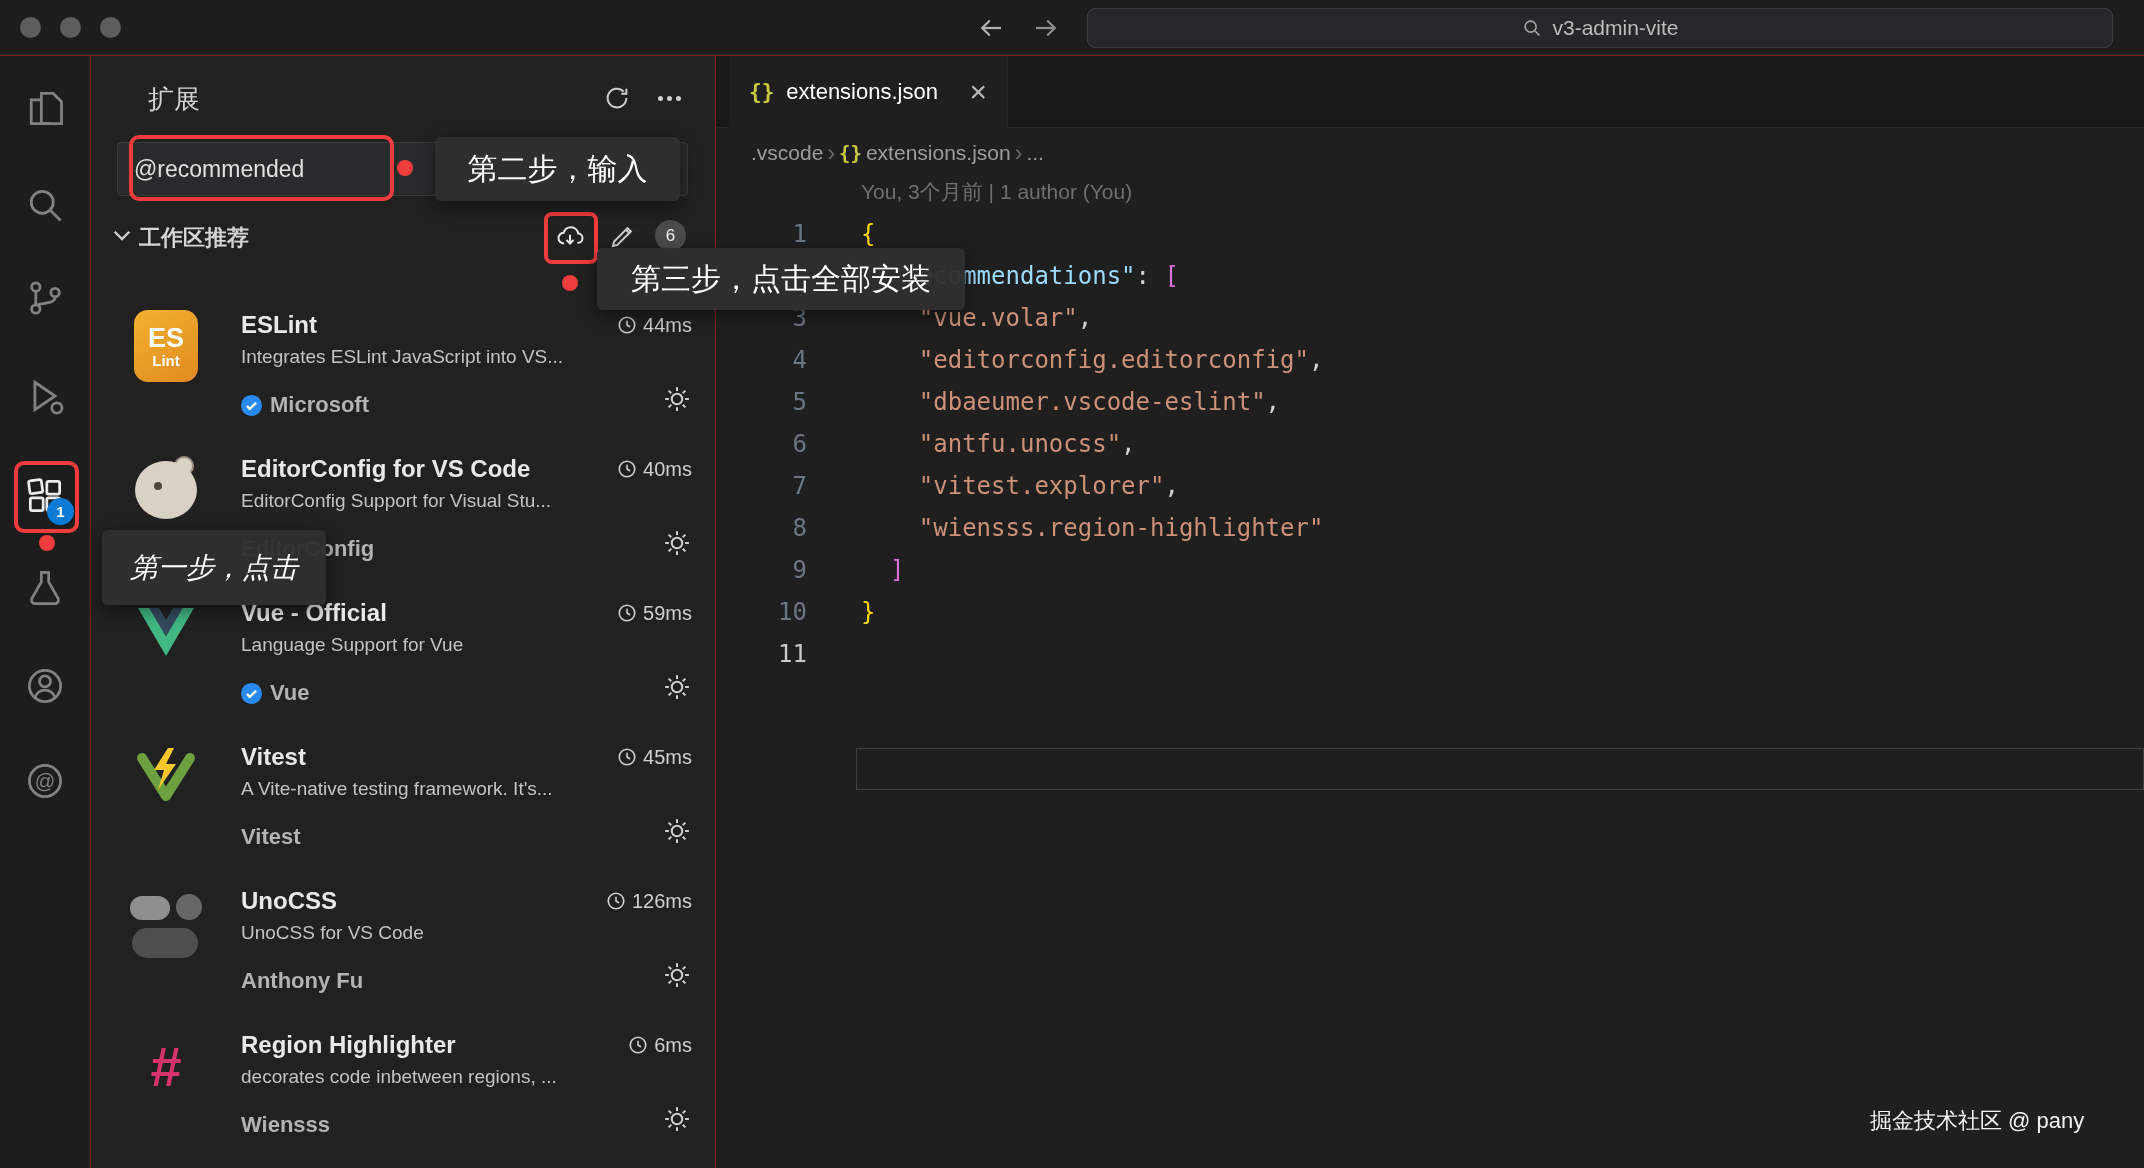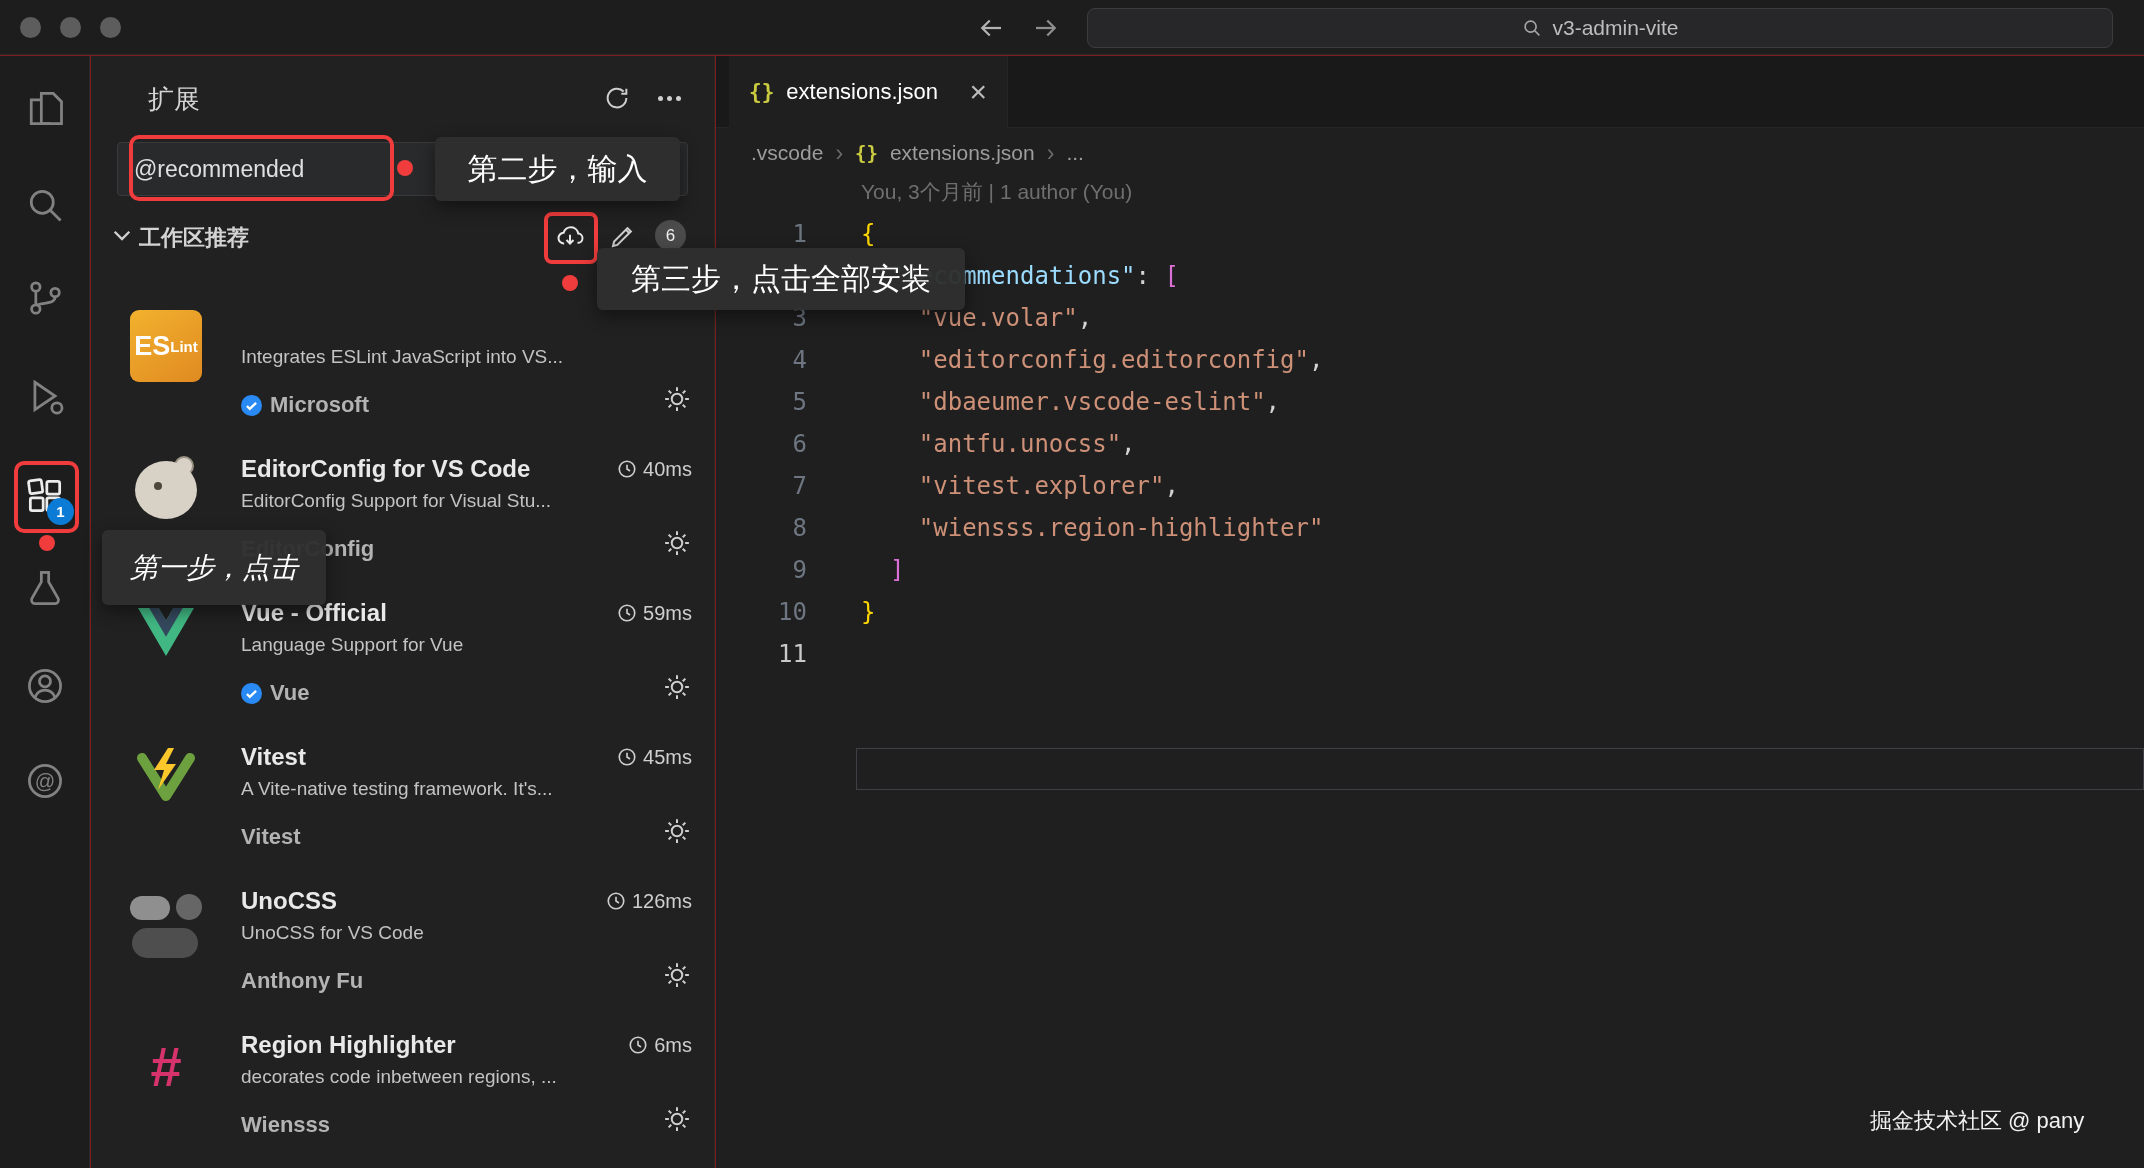--- a/index.html
+++ b/index.html
@@ -47,41 +47,41 @@
   .ext-body { position:absolute; left:150px; right:22px; top:0; height:144px; }
   .ext-top { position:absolute; left:0; right:0; top:0; height:34px; display:flex; justify-content:space-between; align-items:center; }
   .ext-name { font-size:24px; font-weight:700; color:#e9e9e9; white-space:nowrap; }
   .ext-time { display:flex; align-items:center; gap:6px; font-size:20px; color:#cfcfcf; }
   .ext-desc { position:absolute; left:0; right:0; top:38px; font-size:19px; color:#c3c3c3; white-space:nowrap; overflow:hidden; }
   .ext-bottom { position:absolute; left:0; right:0; top:76px; height:34px; display:flex; justify-content:space-between; align-items:flex-end; }
   .ext-pub { display:flex; align-items:center; gap:8px; font-size:22px; color:#b3b3b3; font-weight:600; }
   .ext-gear svg { width:30px; height:30px; }
 
   
-  .logo-eslint { width:72px; height:72px; border-radius:9px; background:linear-gradient(145deg,#f2b22e,#e08a21); display:flex; flex-direction:row; align-items:center; justify-content:center; color:#fff; }
+  .logo-eslint { width:64px; height:72px; border-radius:14px; background:linear-gradient(145deg,#f2b22e,#e08a21); display:flex; flex-direction:column; align-items:center; justify-content:center; color:#fff; }
   .logo-eslint .l1{ font-size:27px; font-weight:800; line-height:28px; } .logo-eslint .l2{ font-size:15px; font-weight:700; }
   .logo-ec { position:relative; width:72px; height:72px; }
   .logo-ec .body { position:absolute; left:5px; top:7px; width:62px; height:58px; border-radius:50%; background:#d8d1c5; }
   .logo-ec .ear { position:absolute; left:44px; top:2px; width:20px; height:20px; border-radius:50%; background:#d8d1c5; border:2px solid #9a9183; }
   .logo-ec .eye { position:absolute; left:24px; top:28px; width:8px; height:8px; border-radius:50%; background:#4d463c; }
   .logo-uno { position:relative; width:72px; height:72px; }
   .logo-uno .a { position:absolute; left:0; top:10px; width:40px; height:24px; border-radius:12px; background:#8f8f8f; }
   .logo-uno .b { position:absolute; left:46px; top:8px; width:26px; height:26px; border-radius:50%; background:#666; }
   .logo-uno .c { position:absolute; left:2px; top:42px; width:66px; height:30px; border-radius:15px; background:#4e4e4e; }
   .logo-region { width:72px; height:72px; display:flex; align-items:center; justify-content:center; font-size:56px; font-weight:800; color:#d6336c; }
   .logo-svg svg { width:64px; height:64px; }
 
   
   .editor { position:absolute; left:716px; top:56px; right:0; bottom:0; background:#1f1f20; z-index:2; }
   .tabstrip { position:absolute; left:0; top:0; width:100%; height:72px; background:#191919; border-bottom:1px solid #252527; }
   .tab { position:absolute; left:13px; top:0; width:279px; height:72px; background:#1f1f20; display:flex; align-items:center; padding:0 20px; gap:12px; border-right:1px solid #252527; }
   .tab-icon { font-family:"DejaVu Sans Mono", monospace; font-weight:700; font-size:21px; color:#cbcb41; }
   .tab-label { font-size:22px; color:#fff; }
   .tab-close { margin-left:auto; font-size:30px; color:#bbb; line-height:1; }
-  .breadcrumb { position:absolute; left:0; top:72px; width:100%; height:50px; display:flex; align-items:center; padding-left:35px; gap:12px; font-size:21px; color:#9d9d9d; }
+  .breadcrumb { position:absolute; left:0; top:72px; width:100%; height:50px; display:flex; align-items:center; padding-left:35px; gap:4px; font-size:21px; color:#9d9d9d; }
   .bc-sep { color:#6b6b6b; font-size:23px; }
   .bc-icon { font-family:"DejaVu Sans Mono", monospace; font-weight:700; font-size:19px; color:#cbcb41; }
 
   .code-area { position:absolute; left:0; top:115px; right:0; bottom:0; font-family:"DejaVu Sans Mono", monospace; font-size:24px; }
   .blame-row { height:42px; display:flex; align-items:center; padding-left:145px; color:#6f6f6f; font-size:21px; font-family:"Liberation Sans", sans-serif; }
   .code-row { height:42px; display:flex; align-items:center; }
   .ln { width:91px; text-align:right; color:#6e7681; font-size:24px; flex:none; }
   .ln.cur { color:#c9c9c9; }
   .code-text { margin-left:54px; white-space:pre; }
   .tk-p { color:#d4d4d4; } .tk-key{ color:#9cdcfe; } .tk-str{ color:#ce9178; } .tk-b1{ color:#ffd700; } .tk-b2{ color:#da70d6; }
@@ -236,20 +236,30 @@
 
     <div class="ext-list" id="ext-list">
         <div class="ext-row">
     <div class="ext-icon">
             <div class="logo-eslint">
               <span class="l1">ES</span>
               <span class="l2">Lint</span>
             </div>
           </div>
     <div class="ext-body">
+      <div class="ext-top">
+        <span class="ext-name">ESLint</span>
+        <span class="ext-time">
+                <svg width="20" height="20" viewBox="0 0 16 16" fill="none" stroke="#cfcfcf" stroke-width="1.3">
+                  <circle cx="8" cy="8" r="6.2"></circle>
+                  <path d="M8 4.6V8l2.4 1.6"></path>
+                </svg>
+                <span>44ms</span>
+              </span>
+      </div>
       <div class="ext-desc">Integrates ESLint JavaScript into VS...</div>
       <div class="ext-bottom">
         <span class="ext-pub">
                 <svg width="21" height="21" viewBox="0 0 16 16">
                   <circle cx="8" cy="8" r="8" fill="#2a8af5"></circle>
                   <path d="M4.5 8.4l2.2 2.2L11.5 6" stroke="#fff" stroke-width="1.8" fill="none"></path>
                 </svg>
                 <span>Microsoft</span>
               </span>
         <span class="ext-gear"><svg viewBox="0 0 24 24" fill="none" stroke="#cfcfcf" stroke-width="1.6">

